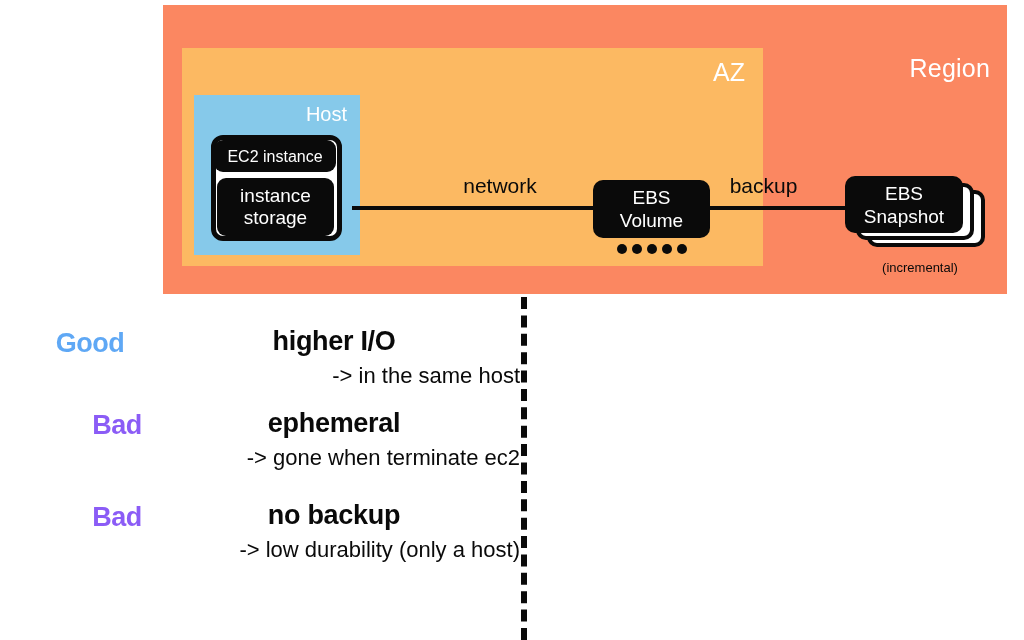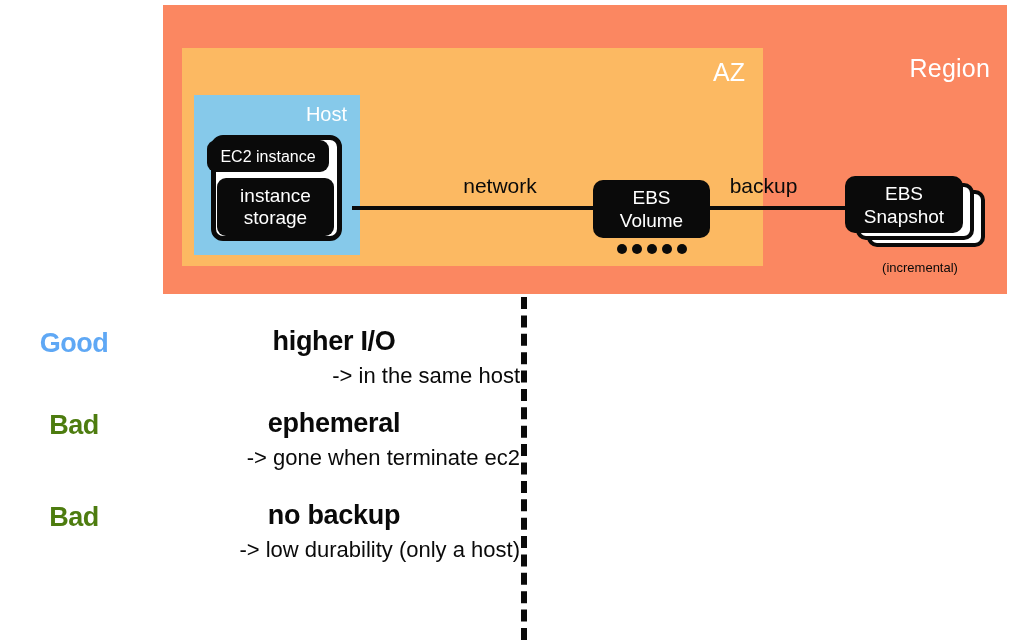--- a/index.html
+++ b/index.html
@@ -94,21 +94,21 @@
     border-radius: 9px;
     text-align: center;
     display: flex;
     align-items: center;
     justify-content: center;
     flex-direction: column;
     box-sizing: border-box;
   }
 
   #ec2-instance-box {
-    left: 207px;  
+    left: 214px;  
     top: 140px;
     width: 122px;
     height: 32px;
     font-size: 16px;
     line-height: 19px;
     z-index: 6;
   }
 
   #instance-storage-box {
     left: 217px;
@@ -249,22 +249,22 @@
     position: absolute;
     left: 0;
     top: 0;
     width: 148px;
     text-align: center;
     font-size: 27px;
     font-weight: bold;
     letter-spacing: -0.5px;
     line-height: 33px;
   }
-  .verdict-good { color: #5FA8F5; }
-  .verdict-bad  { color: #4d7c0f; }
+  .verdict-good { color: #5FA8F5; margin-left: 16px; }
+  .verdict-bad  { color: #8b5cf6; margin-left: 43px; }
 
   .note-title {
     position: absolute;
     left: 148px;
     top: -2px;
     width: 372px;
     text-align: center;
     color: #0a0a0a;
     font-size: 27px;
     font-weight: bold;

